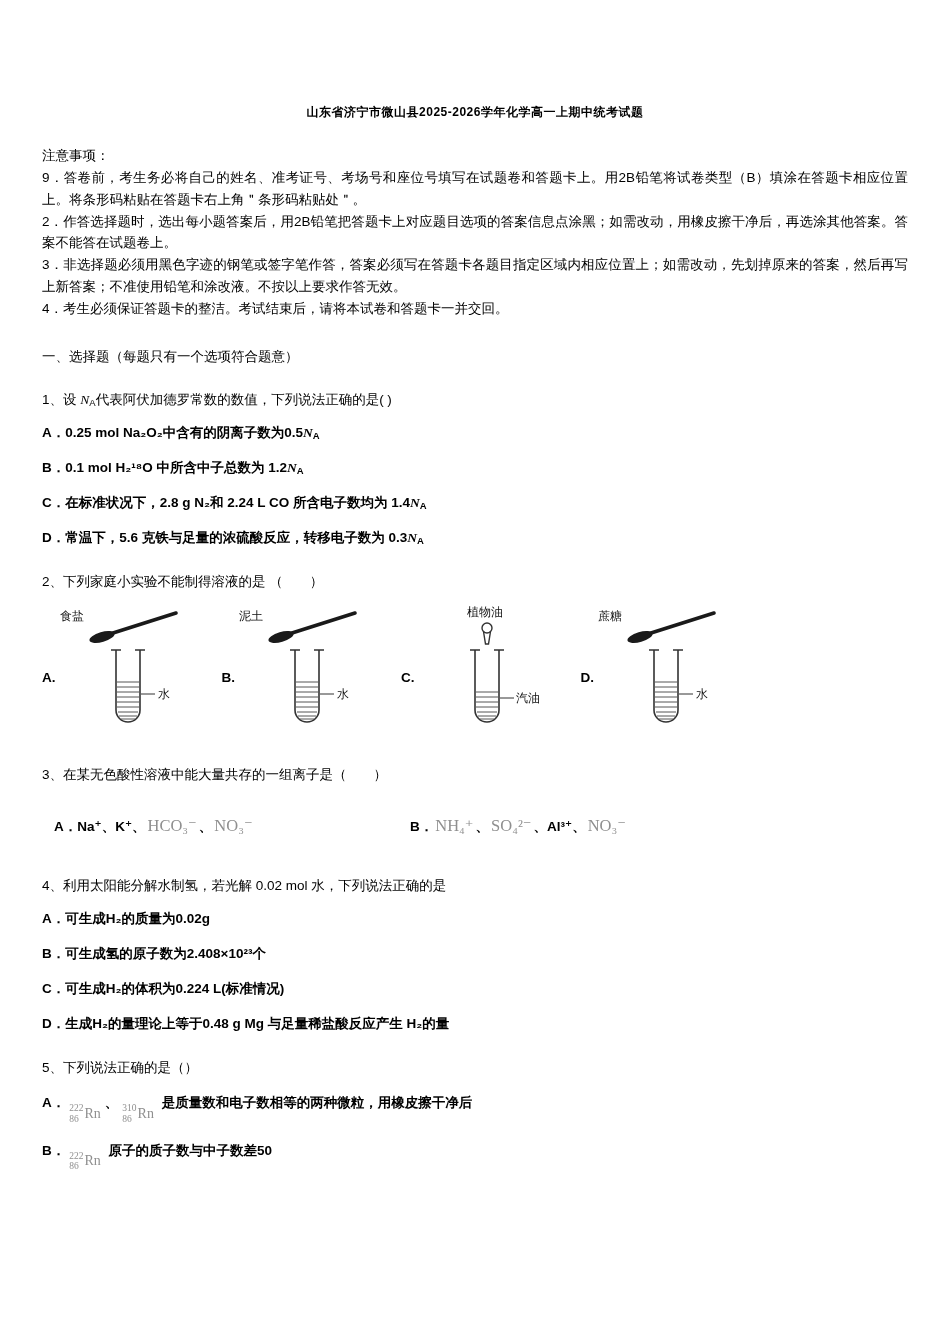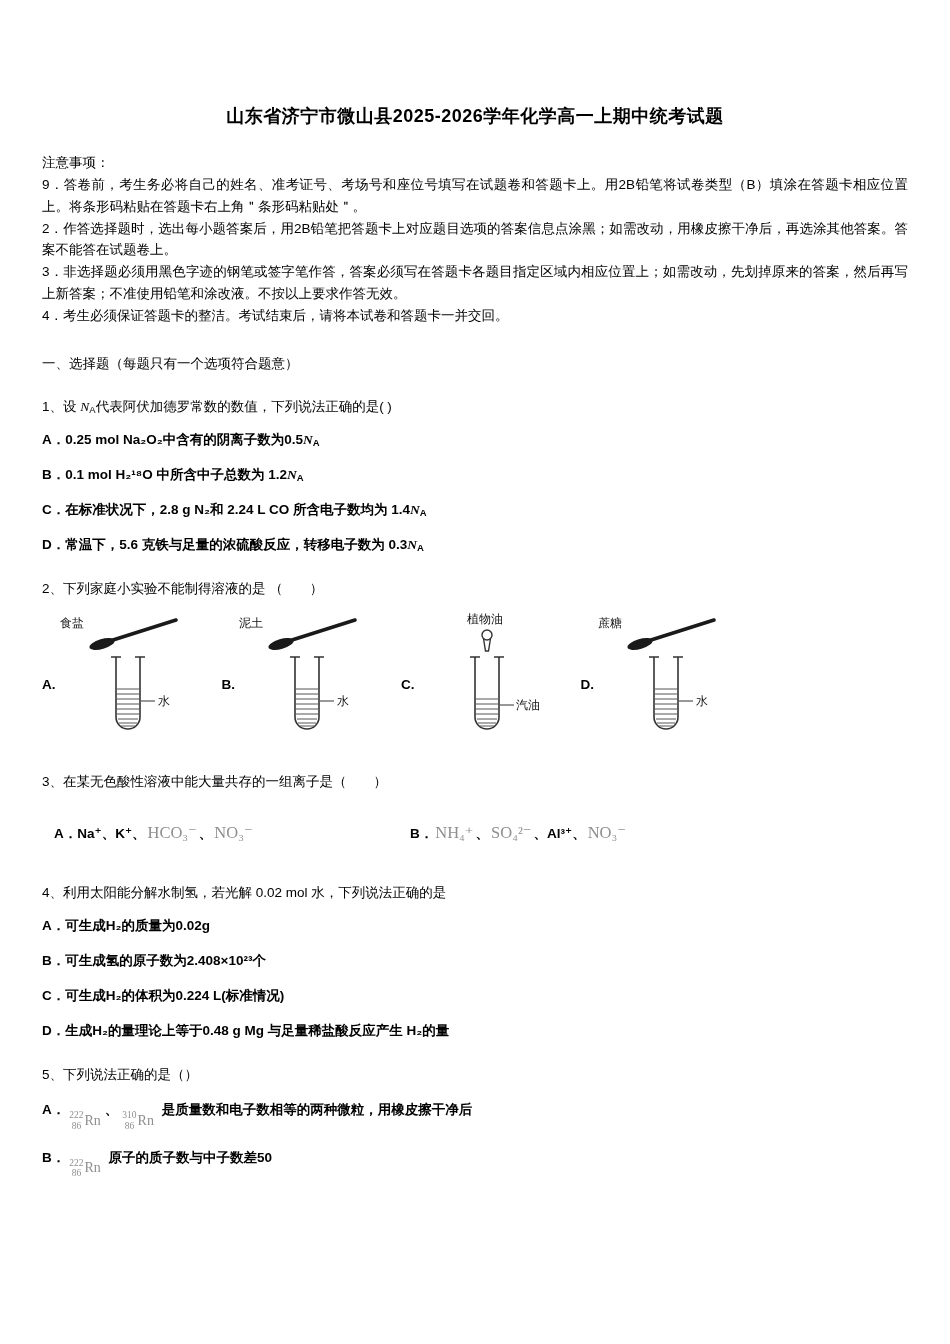--- a/index.html
+++ b/index.html
@@ -1,18 +1,18 @@
 <!DOCTYPE html>
 <html><head>
 <meta charset="utf-8">
 <style>
   html,body{margin:0;padding:0;background:#fff}
   body{width:950px;min-height:1344px;font-family:"Liberation Sans","DejaVu Sans",sans-serif;color:#000;font-size:13.5px}
   .paper{padding:104px 42px 40px}
-  .title{font-size:18px;font-weight:700;text-align:center;margin:0 0 24px;letter-spacing:.5px}
+  .title{font-size:12px;font-weight:700;text-align:center;margin:0 0 24px;letter-spacing:.5px}
   .notes-heading{line-height:1.62}
   .note{margin:0;line-height:1.62;text-align:justify}
   .section-heading{margin-top:26px;line-height:1.6}
   .question{margin-top:22px}
   .stem{margin:0 0 12px;line-height:1.6}
   .option{margin:0 0 14px;line-height:1.55}
   .formula-line{line-height:1.9}
   .seg-b{font-weight:700}
   .seg-i{font-style:italic;font-family:"Liberation Serif","DejaVu Serif",serif}
   .seg-bi{font-weight:700;font-style:italic;font-family:"Liberation Serif","DejaVu Serif",serif}
@@ -20,21 +20,21 @@
   .seg-bsub{font-size:9.5px;vertical-align:-2px;font-weight:700}
   .seg-f{font-family:"Liberation Serif","DejaVu Serif",serif;font-size:16.5px;color:#8f8f8f;padding:0 2px}
   .option-row{display:flex;margin:0 0 14px}
   .option-row .option{margin:12px}
   .option-col1{width:332px;flex:0 0 332px}
   .diagrams{display:flex;gap:14px;margin:12px 0 6px}
   .diagram{display:flex;align-items:center;gap:2px}
   .diagram-letter{font-weight:700;position:relative;top:4px}
   .svg-label{font-size:12px;fill:#111}
   .iso{display:inline-flex;align-items:center;margin:0 4px;color:#8f8f8f;font-family:"Liberation Serif","DejaVu Serif",serif;vertical-align:-4px}
-  .iso-stack{display:flex;flex-direction:column;align-items:center;font-size:9.5px;line-height:1.1;margin-right:1px}
+  .iso-stack{display:flex;flex-direction:column;align-items:flex-start;font-size:9.5px;line-height:1.1;margin-right:1px}
   .iso-sym{font-size:14px;line-height:1}
 </style>
 </head>
 <body>
 
 <div class="paper">
 
   <h1 class="title">山东省济宁市微山县2025-2026学年化学高一上期中统考试题</h1>
 
   <div class="notes">

